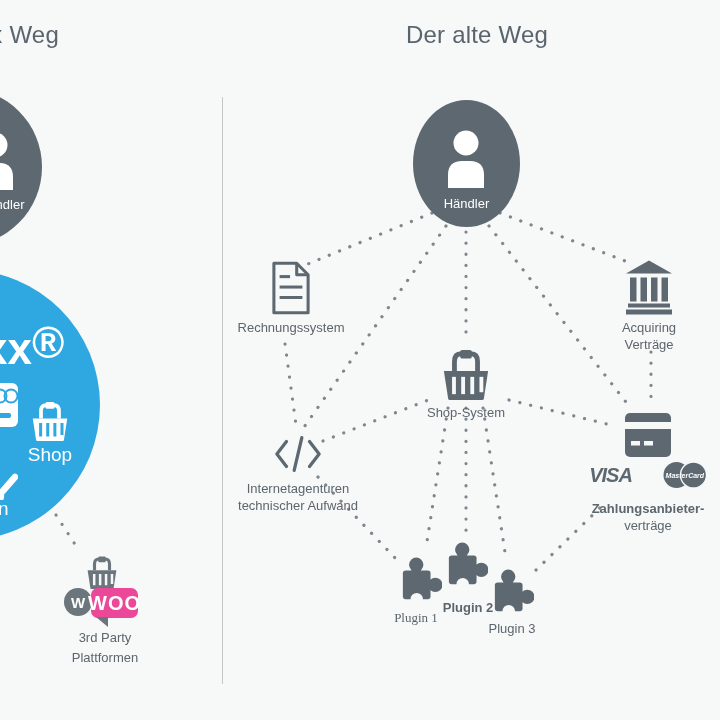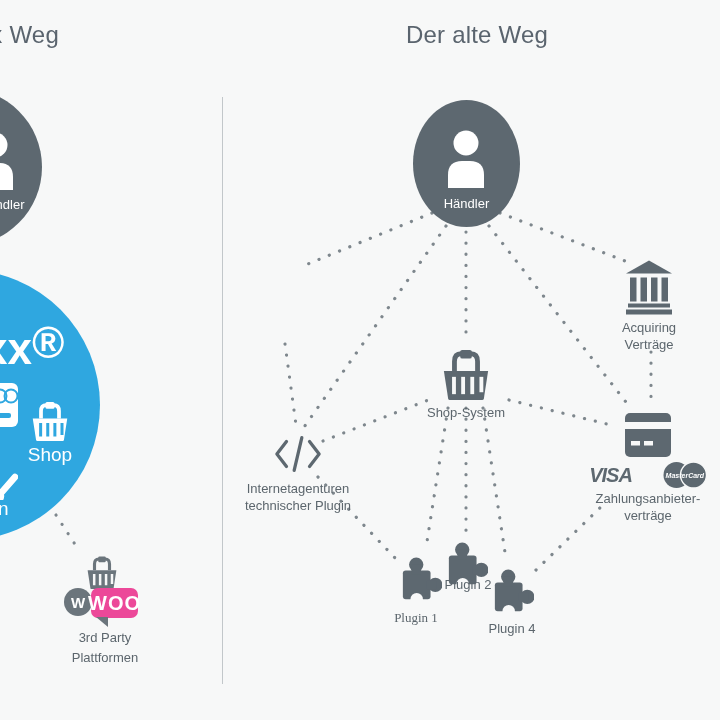--- a/index.html
+++ b/index.html
@@ -126,20 +126,32 @@
   <div class="circle" style="left:413px;top:100px;width:107px;height:127px;">
     <svg class="abs" style="left:32px;top:30px;" width="42" height="58" viewBox="0 0 42 58">
       <circle cx="21" cy="13" r="12.5" fill="#fff"></circle>
       <path d="M3 58 V45 Q3 31 17 31 H25 Q39 31 39 45 V58 Z" fill="#fff"></path>
     </svg>
     <div class="abs" style="left:0;right:0;top:94px;text-align:center;">
       <span class="lbl-w" style="position:static;">Händler</span>
     </div>
   </div>
 
+  <div class="node" style="left:226px;top:261px;width:130px;">
+    <svg class="icon" width="38" height="54" viewBox="0 0 40 56">
+      <g fill="none" stroke="#5d6870" stroke-width="3.2" stroke-linejoin="round">
+        <path d="M2 2 H26 L38 14 V54 H2 Z"></path>
+        <polyline points="26,2 26,14 38,14"></polyline>
+        <line x1="8" y1="16" x2="19" y2="16"></line>
+        <line x1="8" y1="27" x2="32" y2="27"></line>
+        <line x1="8" y1="38" x2="32" y2="38"></line>
+      </g>
+    </svg>
+    <div class="lbl" style="margin-top:4px;">Rechnungssystem</div>
+  </div>
 
   <div class="node" style="left:406px;top:345px;width:120px;">
     <svg class="icon" width="50" height="56" viewBox="0 0 52 56">
       <path d="M14 26 V16 Q14 8 21 8 H31 Q38 8 38 16 V26" fill="none" stroke="#5d6870" stroke-width="5"></path>
       <rect x="20" y="4" width="12" height="9" rx="2" fill="#5d6870"></rect>
       <path d="M3 26 H49 L44.5 55 Q44 56 43 56 H9 Q8 56 7.5 55 Z" fill="#5d6870"></path>
       <rect x="11.5" y="32" width="4" height="18" fill="#f7f8f8"></rect>
       <rect x="21" y="32" width="4" height="18" fill="#f7f8f8"></rect>
       <rect x="30.5" y="32" width="4" height="18" fill="#f7f8f8"></rect>
       <rect x="40" y="32" width="4" height="16" fill="#f7f8f8"></rect>
@@ -165,41 +177,41 @@
 
   <div class="node" style="left:223px;top:434px;width:150px;">
     <svg class="icon" width="48" height="40" viewBox="0 0 50 40">
       <g fill="none" stroke="#5d6870" stroke-width="3.4" stroke-linecap="round" stroke-linejoin="round">
         <polyline points="13,7 3,20 13,33"></polyline>
         <polyline points="37,7 47,20 37,33"></polyline>
         <line x1="29" y1="3" x2="21" y2="37"></line>
       </g>
     </svg>
     <div class="lbl" style="margin-top:6px;">Internetagenturen</div>
-    <div class="lbl">technischer Plugin</div>
+    <div class="lbl">technischer Aufwand</div>
   </div>
 
   <div class="node" style="left:588px;top:413px;width:120px;">
     <svg class="icon" width="46" height="44" viewBox="0 0 46 44">
       <rect x="0" y="0" width="46" height="44" rx="5" fill="#5d6870"></rect>
       <rect x="0" y="9" width="46" height="7" fill="#f7f8f8"></rect>
       <rect x="6" y="28" width="9" height="4.5" fill="#f7f8f8"></rect>
       <rect x="19" y="28" width="9" height="4.5" fill="#f7f8f8"></rect>
     </svg>
     <div class="logo-row">
       <span class="visa">VISA</span>
       <span class="mc-wrap">
         <svg width="44" height="30" viewBox="0 0 44 30">
           <circle cx="13.5" cy="15" r="13" fill="#5d6870"></circle>
           <circle cx="30.5" cy="15" r="13" fill="#5d6870" stroke="#f7f8f8" stroke-width="1.4"></circle>
         </svg>
         <span class="mc-text">MasterCard</span>
       </span>
     </div>
-    <div class="lbl" style="">Zahlungsanbieter-</div>
+    <div class="lbl" style="margin-top:10px;font-weight:bold;">Zahlungsanbieter-</div>
     <div class="lbl">verträge</div>
   </div>
 
   <svg class="node" style="left:400px;top:556px;" width="42" height="50" viewBox="0 0 44 52">
     <g fill="#5d6870">
       <rect x="3" y="15" width="29" height="30" rx="3"></rect>
       <circle cx="17" cy="9" r="7.5"></circle>
         <rect x="12" y="9" width="10" height="10"></rect>
       <circle cx="37" cy="30" r="7.5"></circle>
         <rect x="28" y="25" width="10" height="10"></rect>
@@ -211,27 +223,27 @@
   <svg class="node" style="left:446px;top:541px;" width="42" height="50" viewBox="0 0 44 52">
     <g fill="#5d6870">
       <rect x="3" y="15" width="29" height="30" rx="3"></rect>
       <circle cx="17" cy="9" r="7.5"></circle>
         <rect x="12" y="9" width="10" height="10"></rect>
       <circle cx="37" cy="30" r="7.5"></circle>
         <rect x="28" y="25" width="10" height="10"></rect>
     </g>
     <circle cx="17.5" cy="45" r="6.5" fill="#f7f8f8"></circle>
   </svg>
-  <div class="node lbl" style="left:432px;top:576px;width:72px;">Plugin 2</div>
+  <div class="node lbl" style="left:432px;top:599px;width:72px;font-weight:bold;">Plugin 2</div>
 
   <svg class="node" style="left:492px;top:568px;" width="42" height="50" viewBox="0 0 44 52">
     <g fill="#5d6870">
       <rect x="3" y="15" width="29" height="30" rx="3"></rect>
       <circle cx="17" cy="9" r="7.5"></circle>
         <rect x="12" y="9" width="10" height="10"></rect>
       <circle cx="37" cy="30" r="7.5"></circle>
         <rect x="28" y="25" width="10" height="10"></rect>
     </g>
     <circle cx="17.5" cy="45" r="6.5" fill="#f7f8f8"></circle>
   </svg>
-  <div class="node lbl" style="left:476px;top:620px;width:72px;">Plugin 4</div>
+  <div class="node lbl" style="left:476px;top:620px;width:72px;">Plugin 3</div>
 
 </div>
 
 </body></html>

